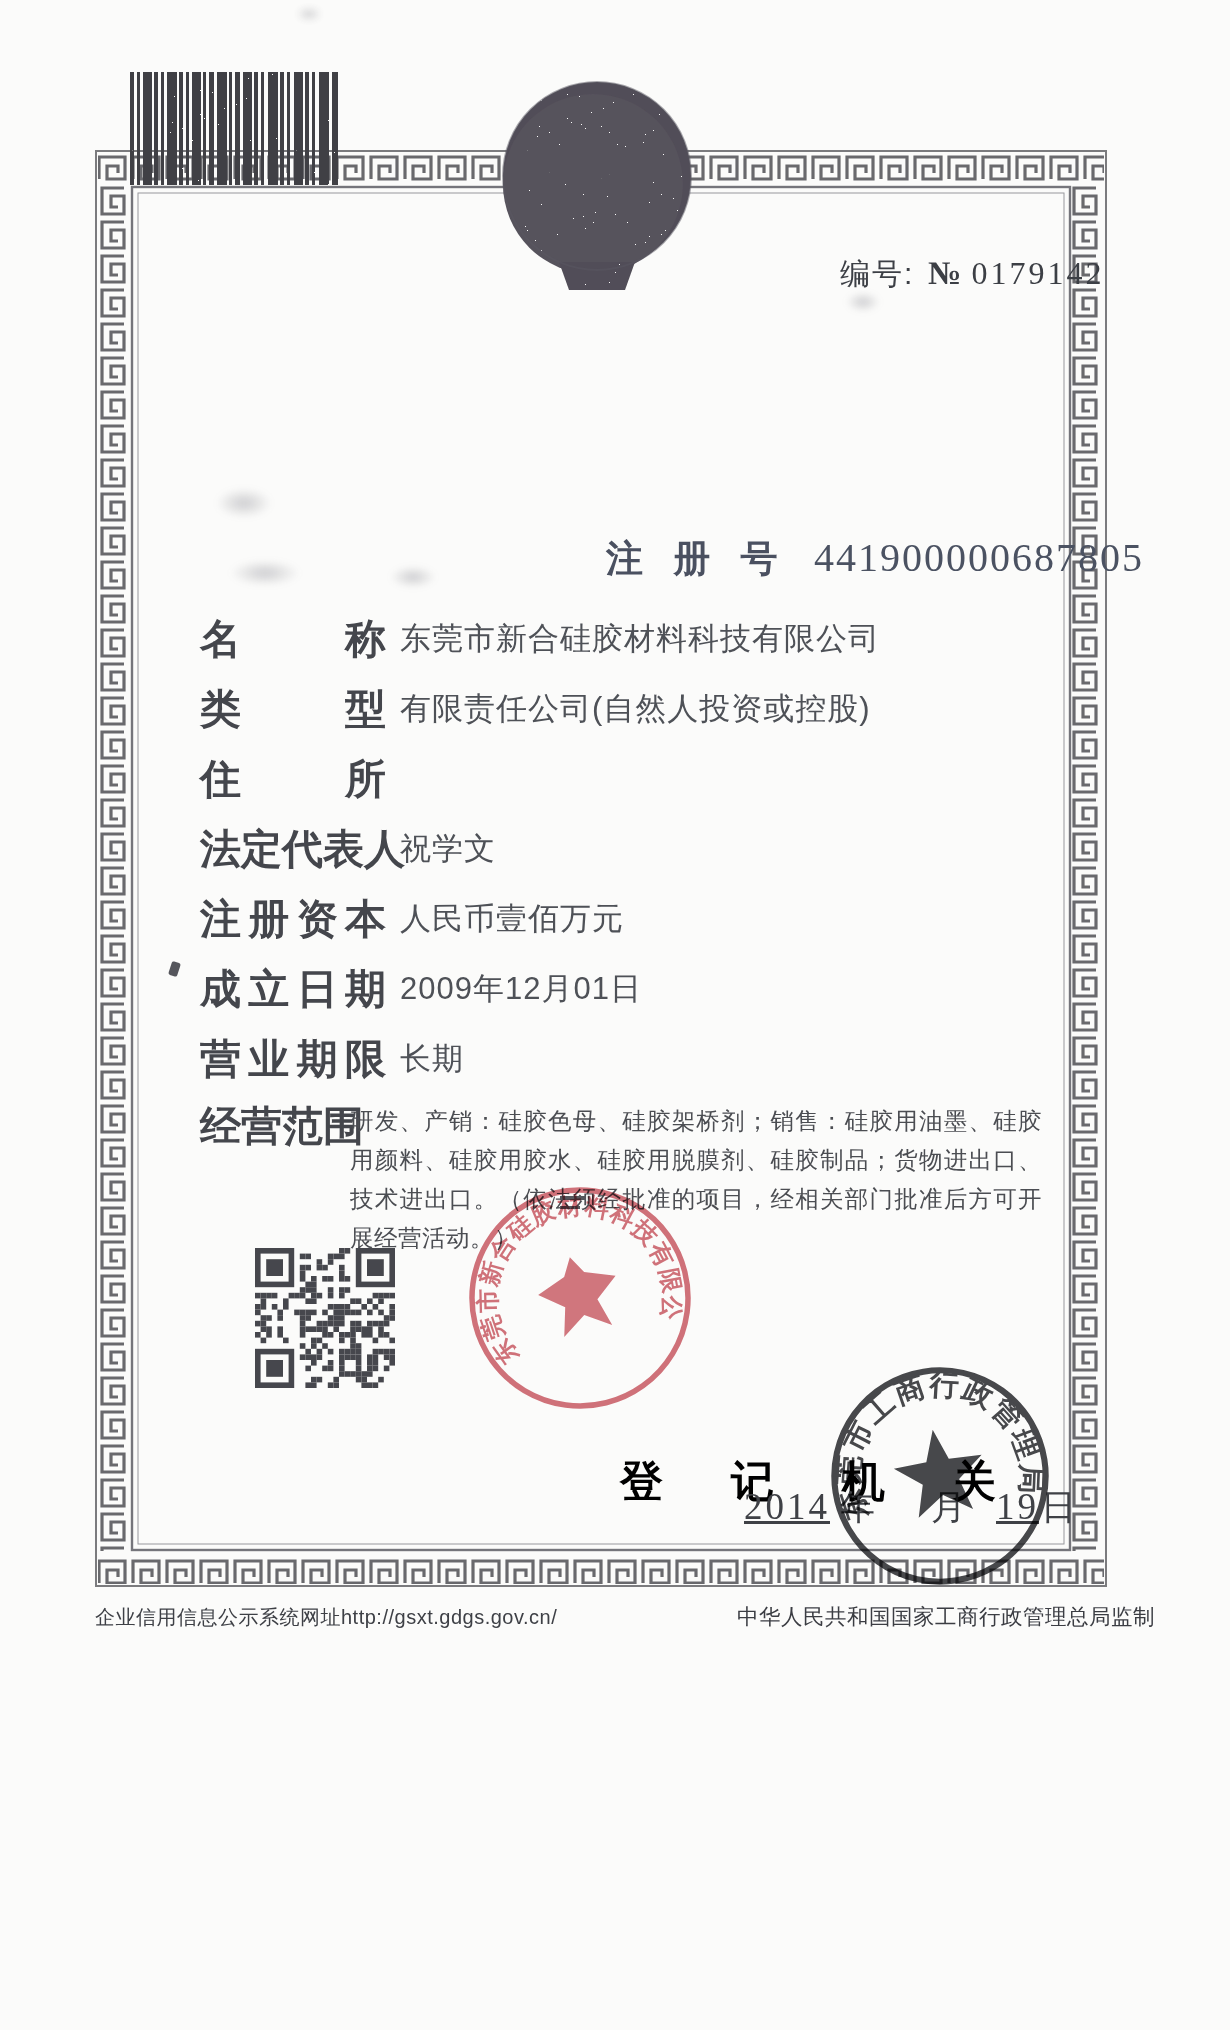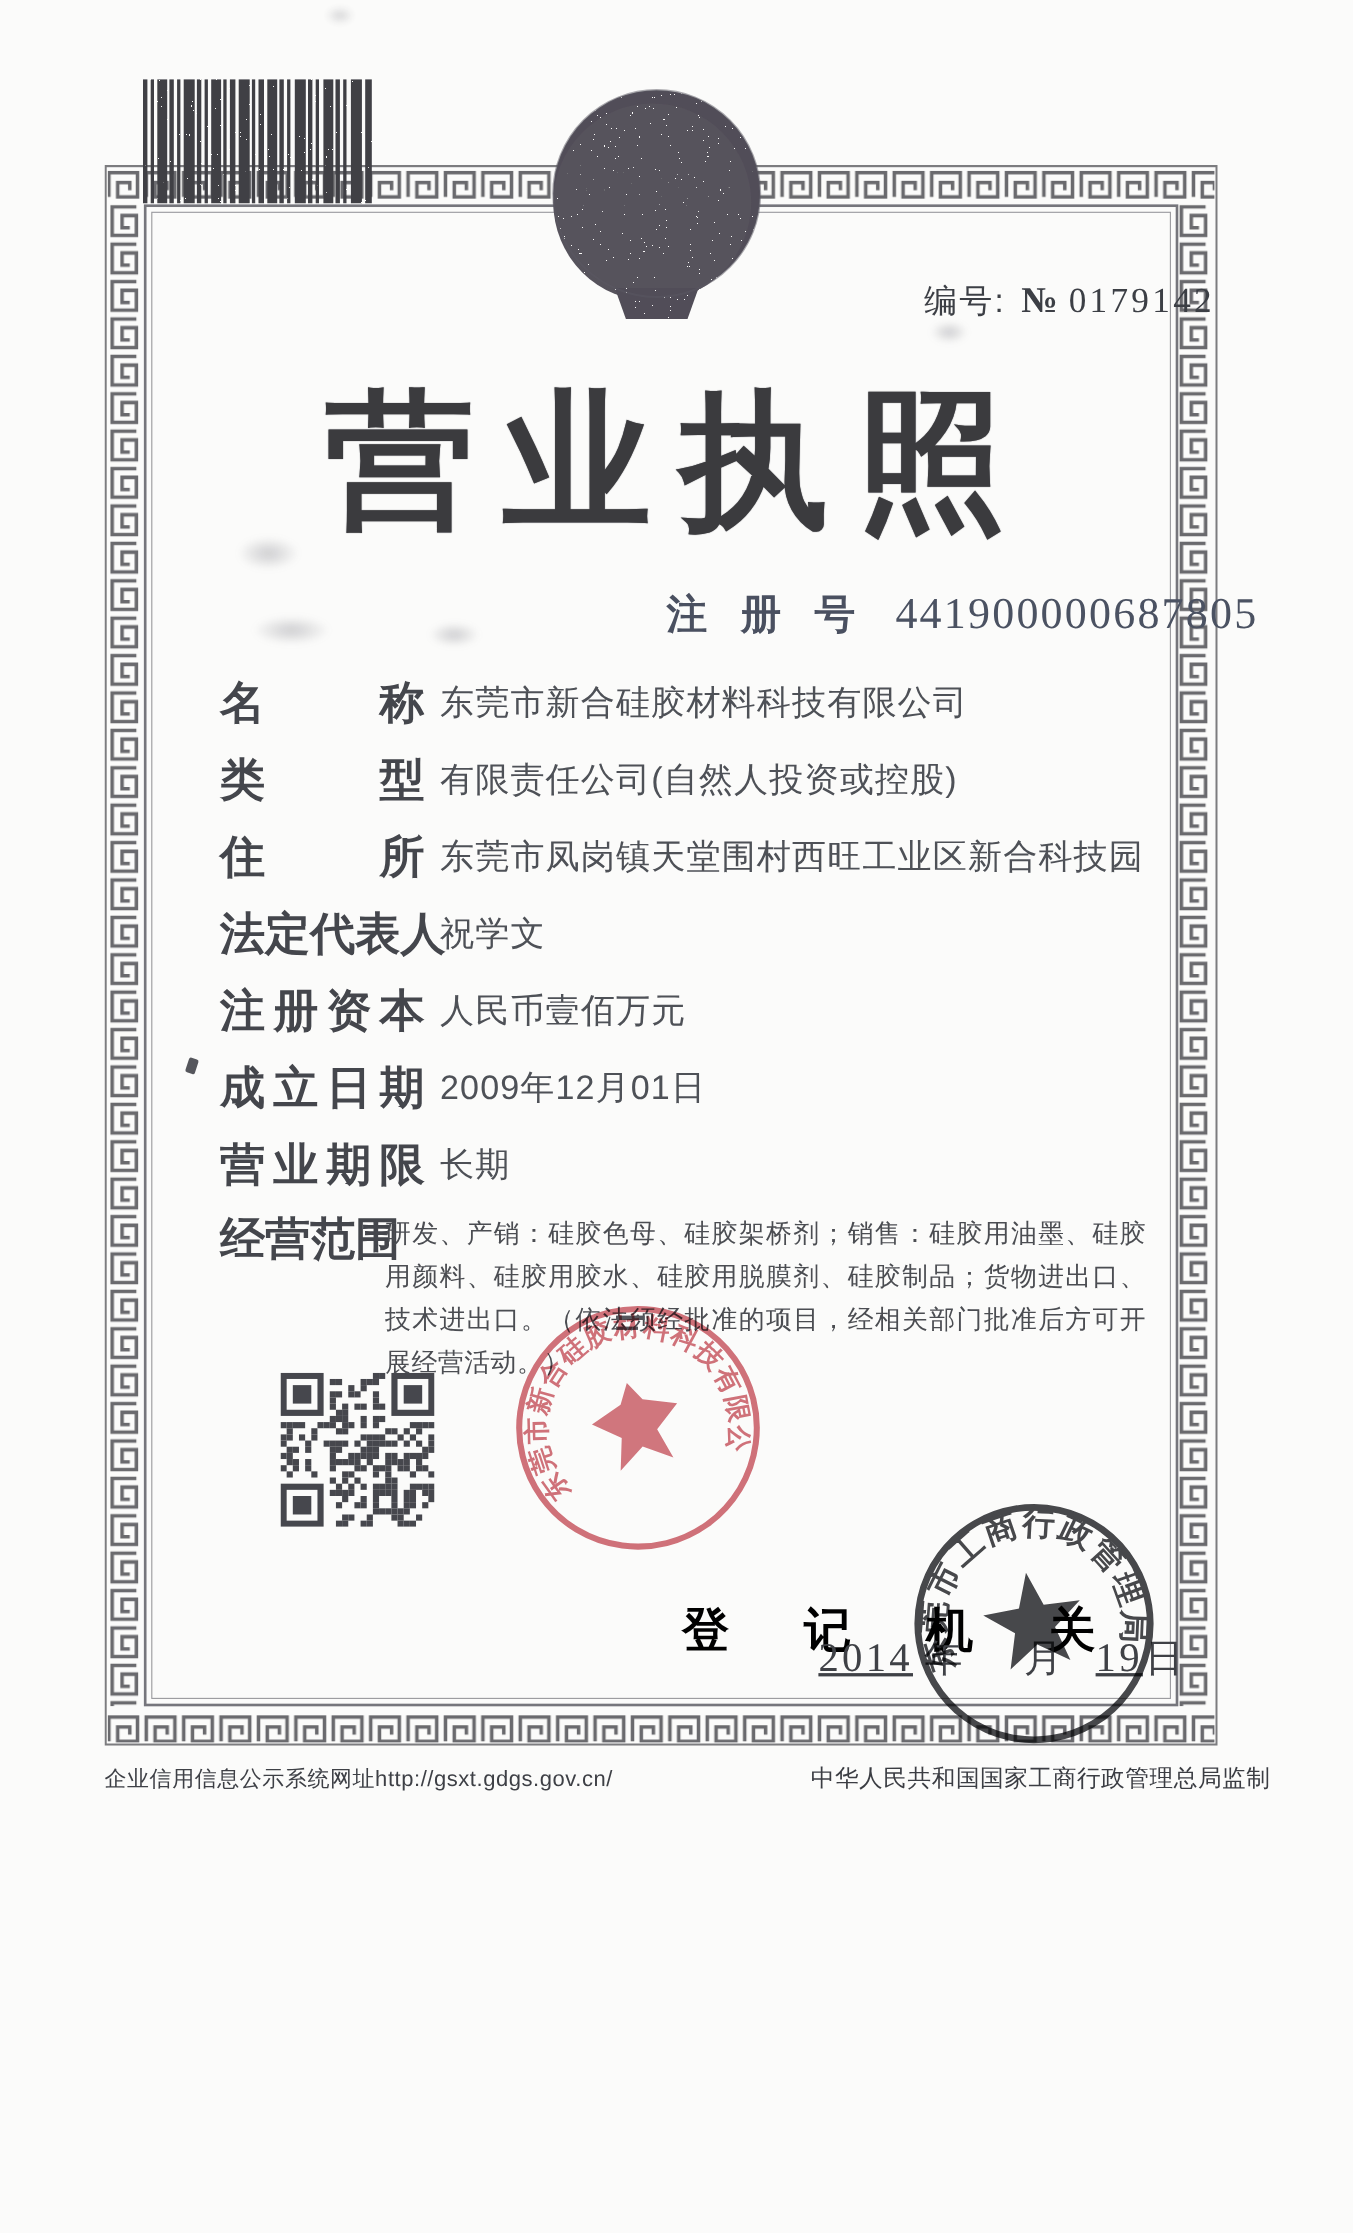--- a/index.html
+++ b/index.html
@@ -337,21 +337,20 @@
       <rect x="20" y="2" width="3" height="3" fill="#46474d"></rect>
       <rect x="0" y="18" width="7" height="7" fill="#46474d"></rect>
       <rect x="1" y="19" width="5" height="5" fill="#fbfbfa"></rect>
       <rect x="2" y="20" width="3" height="3" fill="#46474d"></rect>
     </svg>
 
   <div id="serial" class="abs">
     <span>编号:</span><span class="nosign">№</span><span class="num">0179142</span>
   </div>
 
-  <div id="title" class="abs">营业执照</div>
 
   <div id="regline" class="abs">
     <span class="rlabel">注 册 号</span>
     <span class="rnum">441900000687805</span>
   </div>
 
   <div id="fields" class="abs">
       <div class="row">
       <span class="label">
           <span>名</span>
@@ -364,21 +363,20 @@
           <span>类</span>
           <span>型</span>
         </span>
       <span class="value">有限责任公司(自然人投资或控股)</span>
     </div>
       <div class="row">
       <span class="label">
           <span>住</span>
           <span>所</span>
         </span>
-      <span class="value">东莞市凤岗镇天堂围村西旺工业区新合科技园</span>
     </div>
       <div class="row">
       <span class="label">
           <span>法</span>
           <span>定</span>
           <span>代</span>
           <span>表</span>
           <span>人</span>
         </span>
       <span class="value">祝学文</span>

